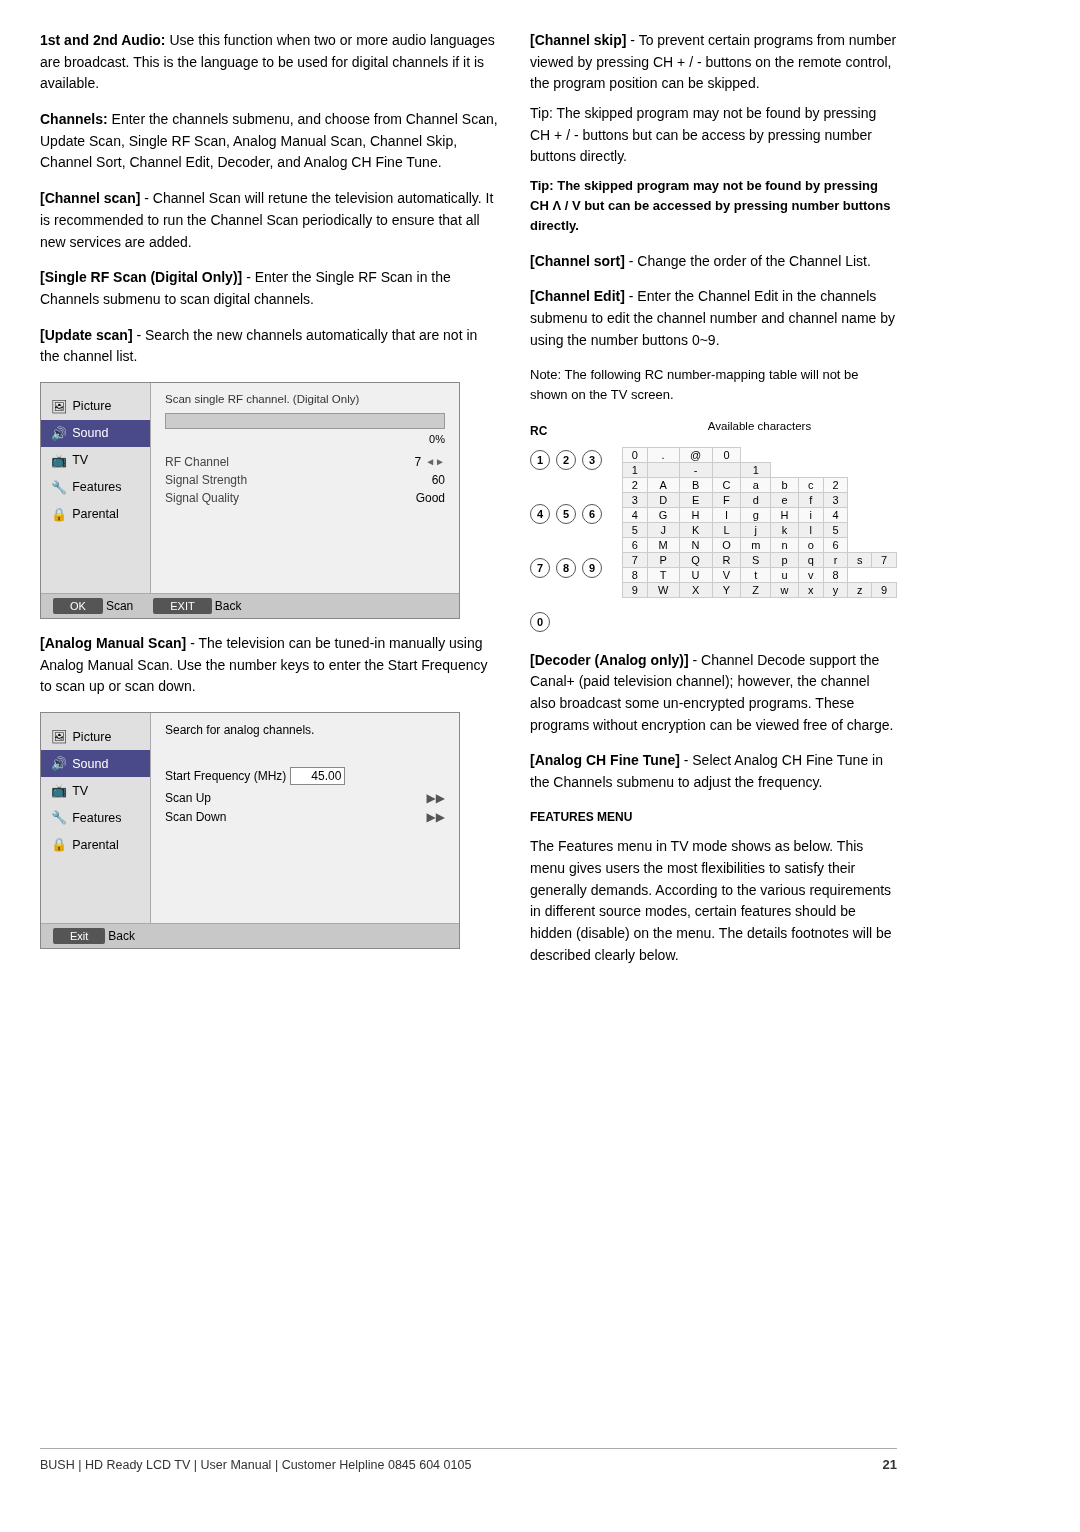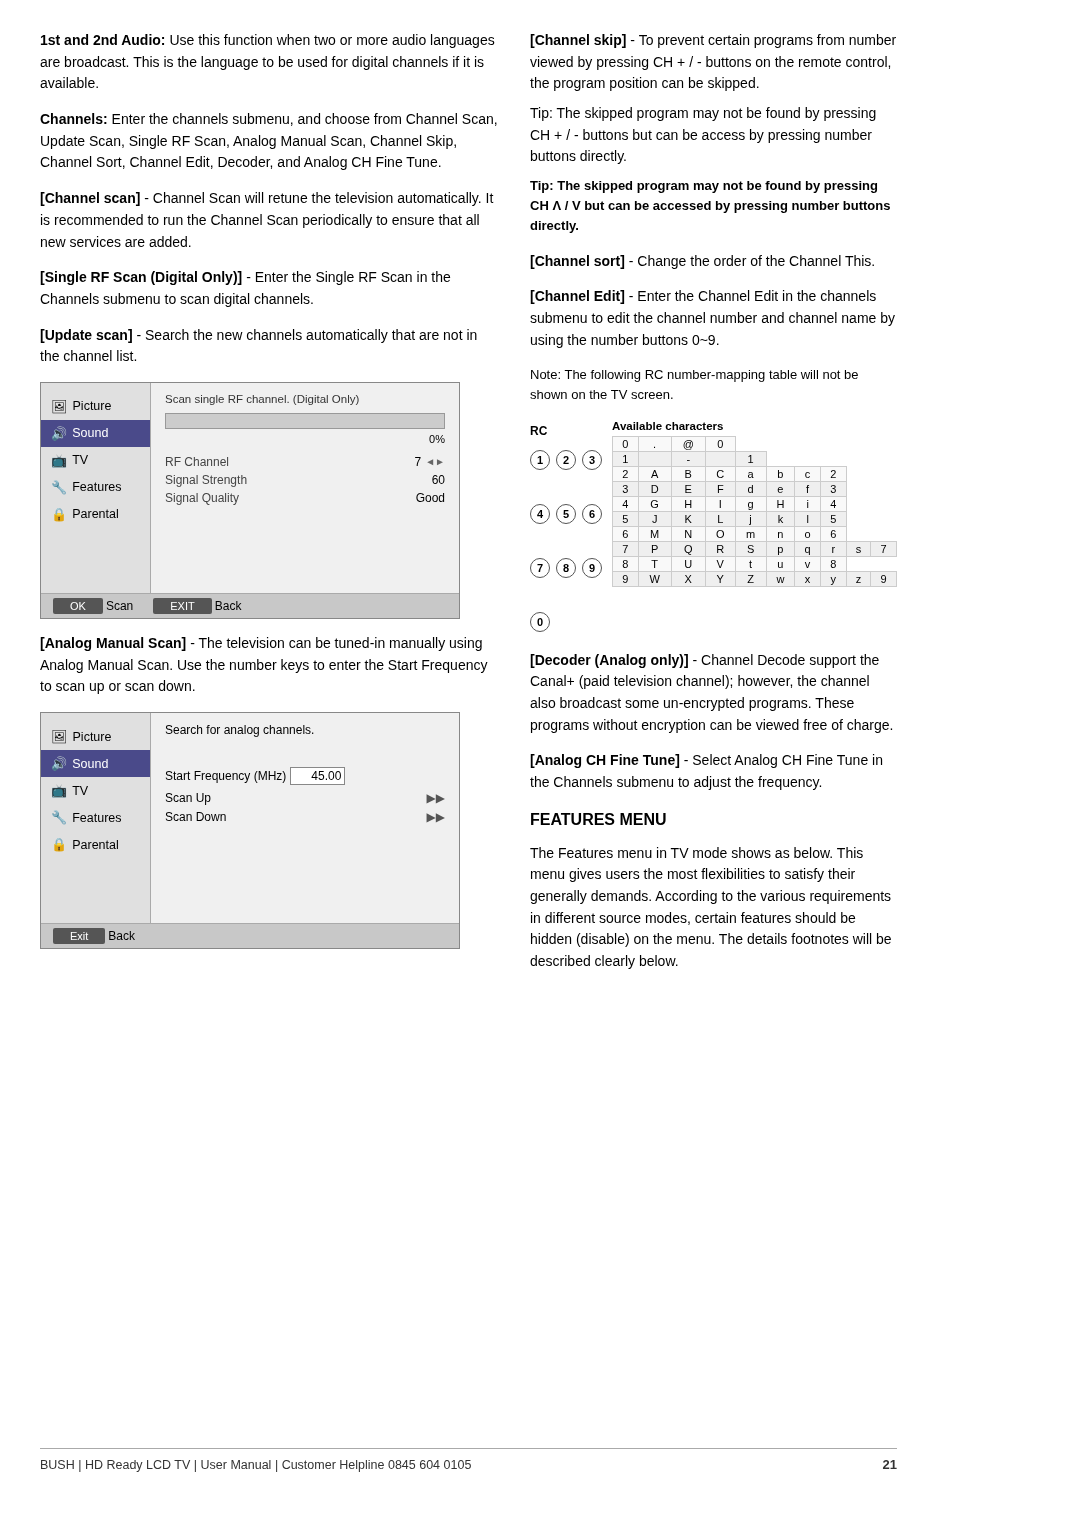--- a/index.html
+++ b/index.html
@@ -35,21 +35,21 @@
       margin-bottom: 14px;
       line-height: 1.55;
     }
     .section-item p {
       margin-bottom: 8px;
       line-height: 1.55;
     }
     .bold { font-weight: bold; }
     .bracket-term { font-weight: bold; }
     h3.features-heading {
-      font-size: 16px;
+      font-size: 12px;
       font-weight: bold;
       text-transform: uppercase;
       margin-bottom: 10px;
       margin-top: 14px;
     }
     
     .tv-menu-box {
       border: 1px solid #888;
       margin: 14px 0;
       padding: 0;
@@ -194,27 +194,27 @@
       font-weight: bold;
     }
     .rc-row-buttons {
       display: flex;
       gap: 6px;
       align-items: center;
       margin: 4px 0;
     }
     .avail-chars-label {
       font-size: 11.5px;
-      font-weight: bold;
-      text-align: left;
-      margin-bottom: 4px;
+      font-weight: normal;
+      text-align: center;
+      margin-bottom: 15px;
     }
     .rc-outer {
       display: flex;
-      gap: 10px;
+      gap: 20px;
       margin-top: 10px;
     }
     .rc-buttons-col {
       display: flex;
       flex-direction: column;
       gap: 4px;
       padding-top: 4px;
     }
     .chars-table {
       flex: 1;
@@ -416,21 +416,21 @@
           <span class="bracket-term">[Channel skip]</span>
           <span>- To prevent certain programs from number viewed by pressing CH + / - buttons on the remote control, the program position can be skipped.</span>
         </p>
         <p>Tip: The skipped program may not be found by pressing CH + / - buttons but can be access by pressing number buttons directly.</p>
         <p class="tip-bold">Tip: The skipped program may not be found by pressing CH Λ / V but can be accessed by pressing number buttons directly.</p>
       </div>
 
       <div class="section-item">
         <p>
           <span class="bracket-term">[Channel sort]</span>
-          <span>- Change the order of the Channel This.</span>
+          <span>- Change the order of the Channel List.</span>
         </p>
       </div>
 
       <div class="section-item">
         <p>
           <span class="bracket-term">[Channel Edit]</span>
           <span>- Enter the Channel Edit in the channels submenu to edit the channel number and channel name by using the number buttons 0~9.</span>
         </p>
       </div>
 

